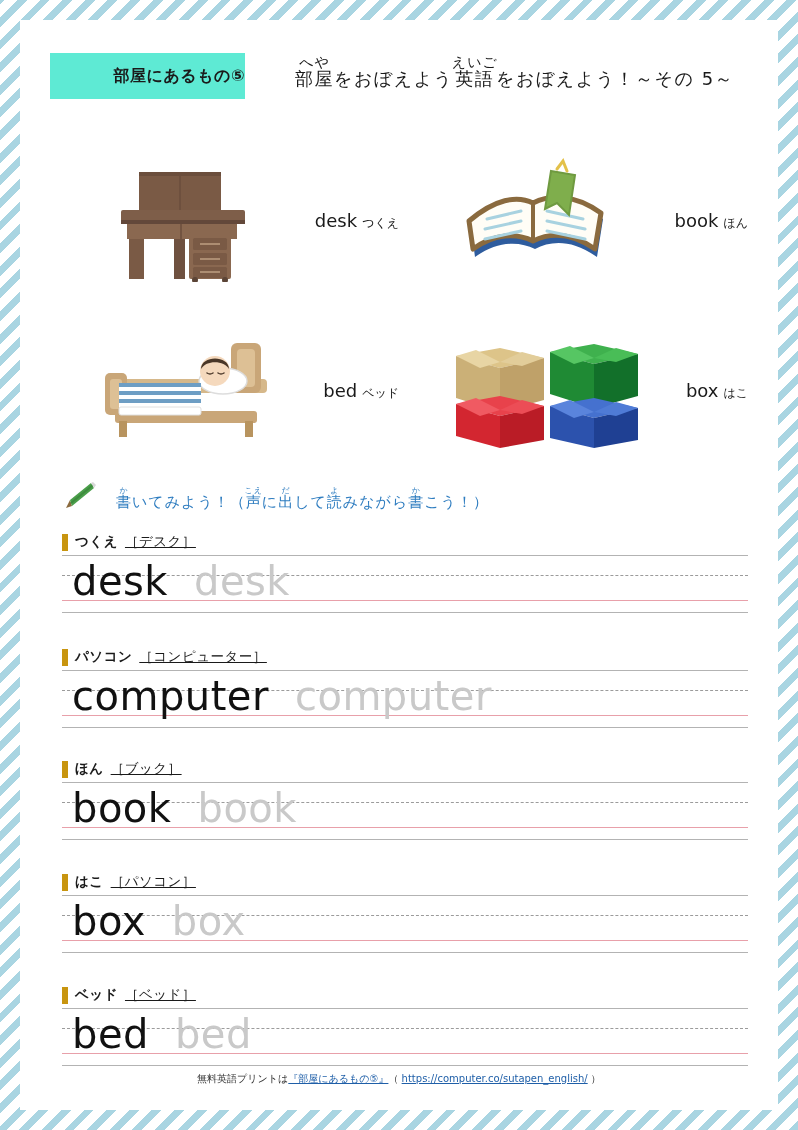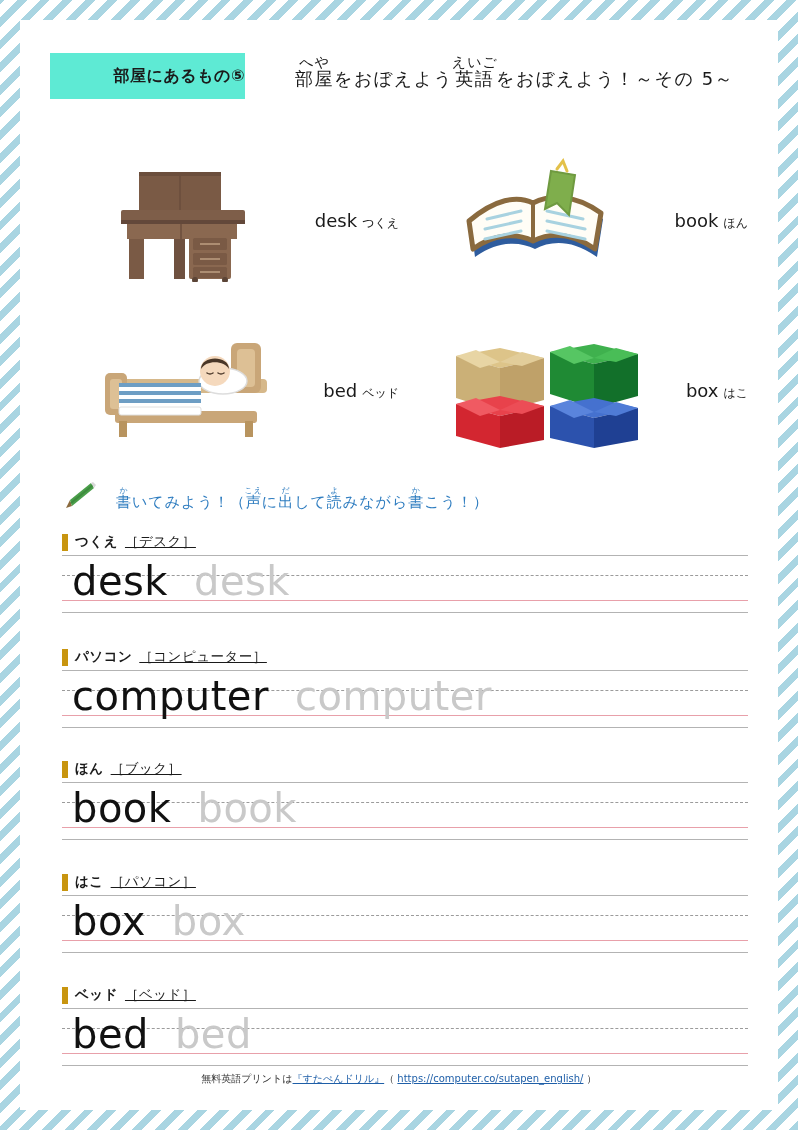--- a/index.html
+++ b/index.html
@@ -375,17 +375,17 @@
         <div class="dashed"></div>
         <div class="baseline"></div>
         <div class="words">
           <span class="word word-solid">bed</span>
           <span class="word word-ghost">bed</span>
         </div>
       </div>
     </div>
 
     <div class="footer">
-      <span>無料英語プリントは</span><span class="site">『すたぺんドリル』</span><span>（ </span><span class="url">https://computer.co/sutapen_english/</span><span> ）</span>
+      <span>無料英語プリントは</span><span class="site">『部屋にあるもの⑤』</span><span>（ </span><span class="url">https://computer.co/sutapen_english/</span><span> ）</span>
     </div>
 
   </div>
 </div>
 
 </body></html>

